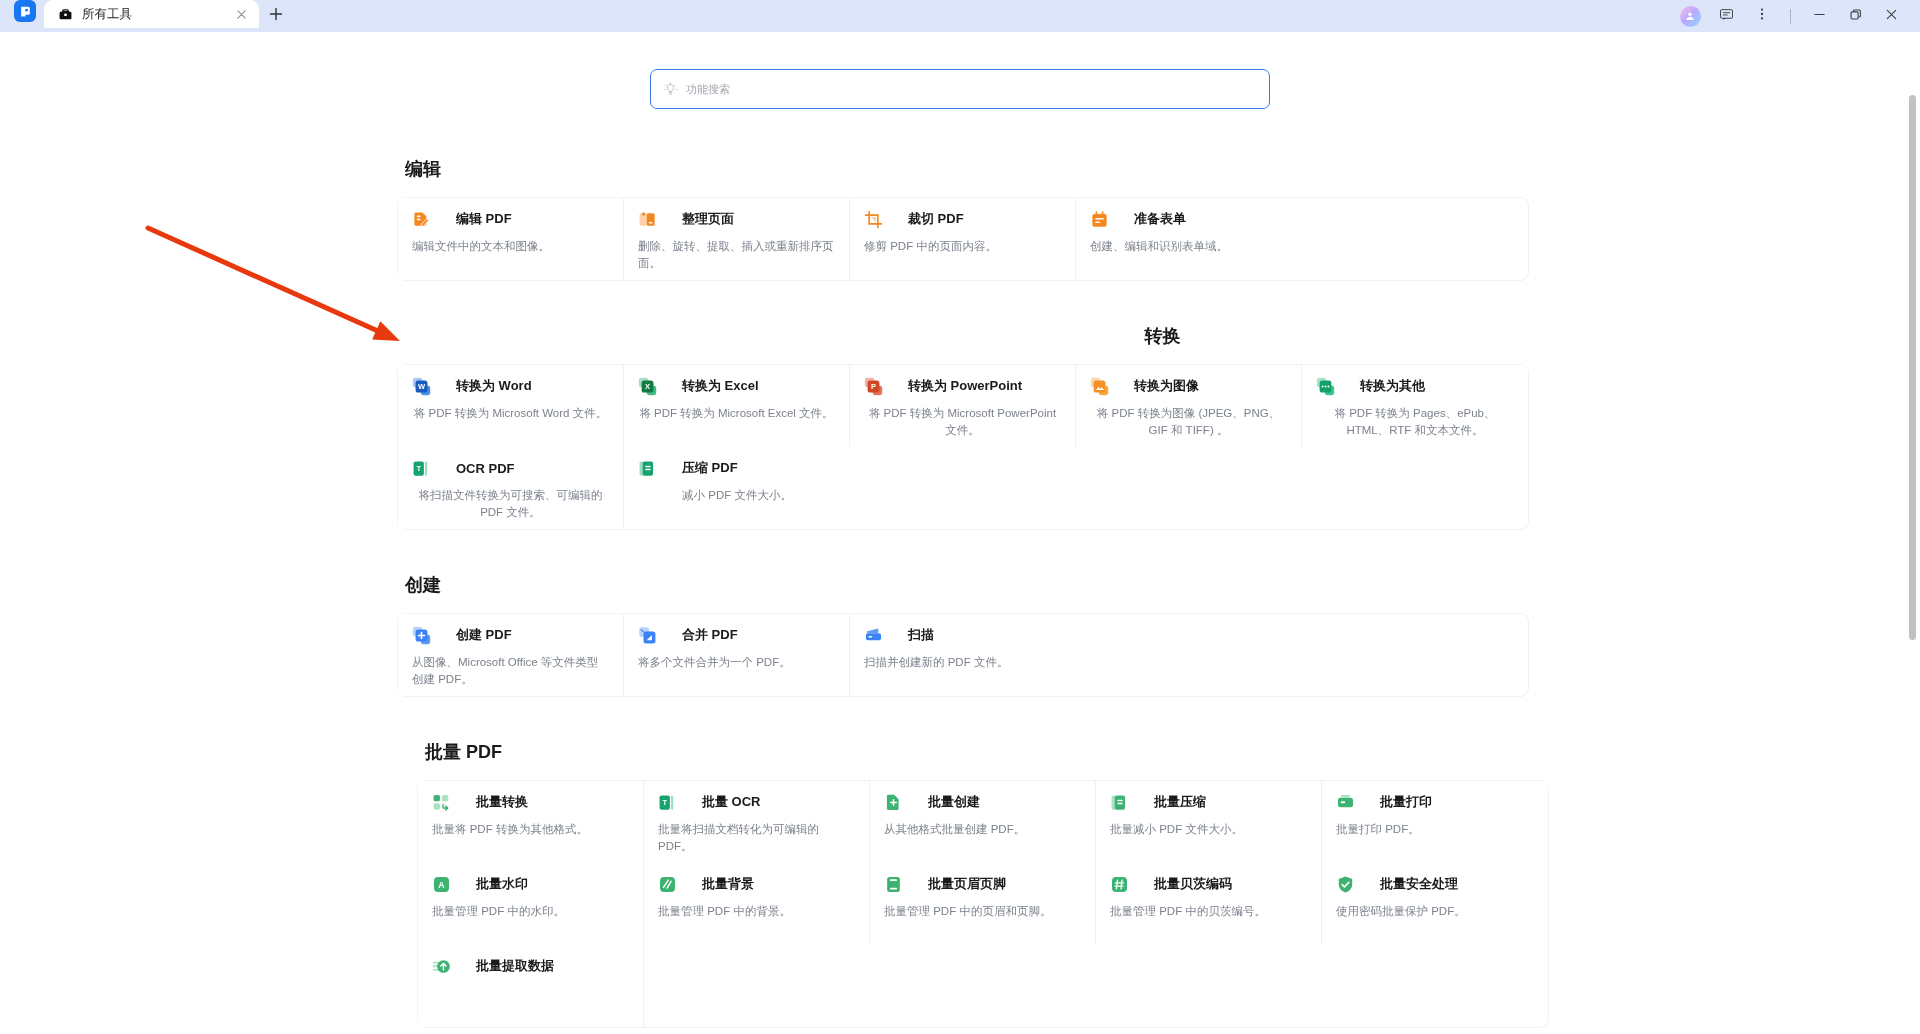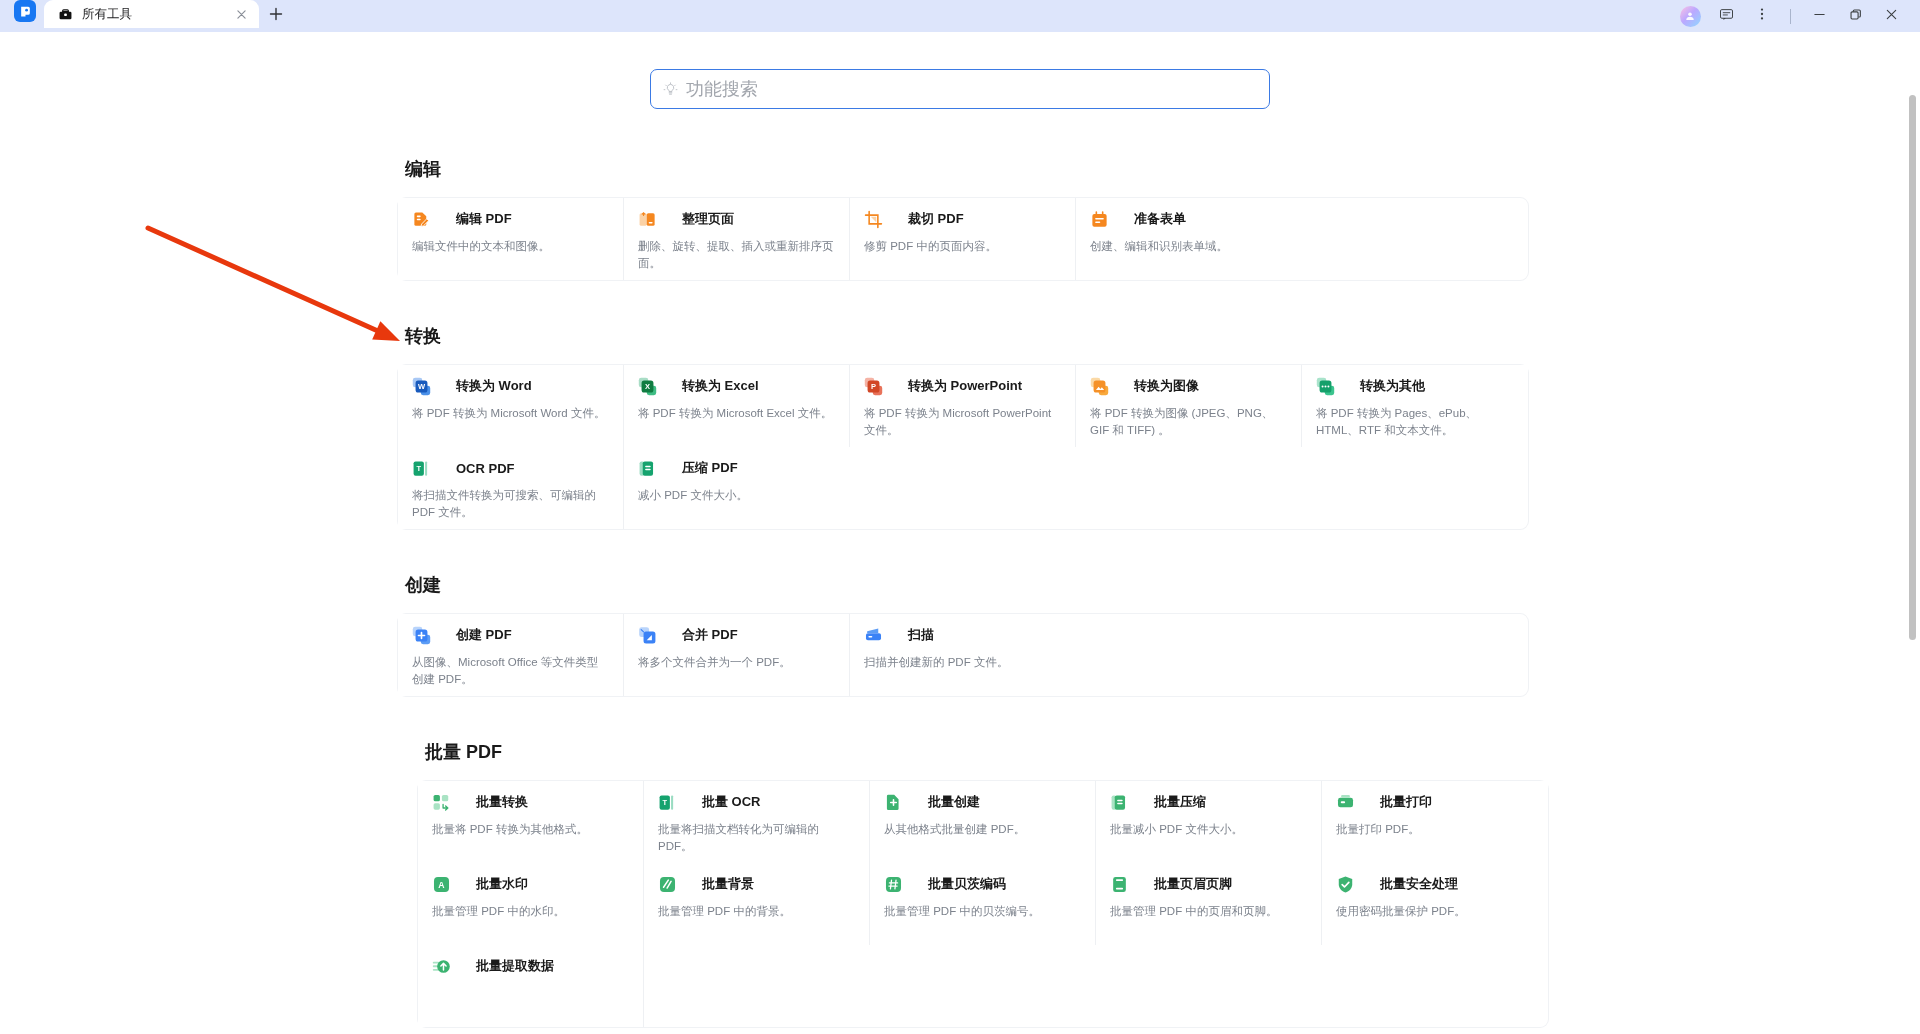--- a/index.html
+++ b/index.html
@@ -85,21 +85,21 @@
     width: 620px; height: 40px;
     border: 1px solid #3b7ae4;
     border-radius: 7px;
     background: #fff;
     display: flex; align-items: center;
     padding: 0 12px;
   }
   #search-box .bulb { width: 15px; height: 15px; margin-right: 8px; flex:none; }
   #search-input {
     border: none; outline: none; flex: 1;
-    font-family: inherit; font-size: 18px; color: #202124;
+    font-family: inherit; font-size: 11px; color: #202124;
     background: transparent;
   }
   #search-input::placeholder { color: #a2a6ad; }
 
   #sections { padding: 0 0 0 0; }
 
   .section { margin-top: 0; }
   .section-title {
     font-size: 18px; font-weight: bold; color: #1a1a1a;
     margin-left: 405px;
@@ -298,21 +298,21 @@
                   <path d="M8 2.5v4M16 2.5v4" stroke="#f5871f" stroke-width="2" stroke-linecap="round"></path>
                   <rect x="6.5" y="10" width="11" height="2" rx="1" fill="#fff"></rect>
                   <rect x="6.5" y="14.5" width="6.5" height="2" rx="1" fill="#fff"></rect>
                 </svg></span>
               <span class="card-title">准备表单</span>
             </div>
             <div class="card-desc">创建、编辑和识别表单域。</div>
           </div>
         </div>
       </div>
-      <div class="section" style="margin-top: 44px;">
+      <div class="section" style="margin-top: 44px; text-align: center;">
         <div class="section-title">转换</div>
         <div class="card-grid row-panel" style="margin-top: 17px;">
           <div class="card">
             <div class="card-head">
               <span class="card-icon"><svg width="19" height="19" viewBox="0 0 24 24">
                   <rect x="1" y="1" width="12" height="12" rx="3" fill="#a8c8f5"></rect>
                   <rect x="11" y="11" width="12" height="12" rx="3" fill="#4a90e8"></rect>
                   <rect x="4.5" y="4.5" width="15" height="15" rx="3.2" fill="#185abd"></rect>
                   <text x="12" y="15.6" font-family="Liberation Sans, sans-serif" font-size="9.5" font-weight="bold" fill="#fff" text-anchor="middle">W</text>
                 </svg></span>
@@ -510,37 +510,37 @@
                   <rect x="2.5" y="2.5" width="19" height="19" rx="5" fill="#3cb371"></rect>
                   <path d="M7 15.5L13 6.5M11.5 16.5L16.5 8" stroke="#fff" stroke-width="1.9" stroke-linecap="round"></path>
                 </svg></span>
               <span class="card-title">批量背景</span>
             </div>
             <div class="card-desc">批量管理 PDF 中的背景。</div>
           </div>
           <div class="card">
             <div class="card-head">
               <span class="card-icon"><svg width="19" height="19" viewBox="0 0 24 24">
-                  <rect x="2.5" y="2.5" width="19" height="19" rx="5" fill="#3cb371"></rect>
-                  <path d="M9.5 6.5l-1.4 11M15.2 6.5l-1.4 11M6.8 10h10.4M6.2 14h10.4" stroke="#fff" stroke-width="1.6" stroke-linecap="round"></path>
-                </svg></span>
-              <span class="card-title">批量贝茨编码</span>
-            </div>
-            <div class="card-desc">批量管理 PDF 中的贝茨编号。</div>
-          </div>
-          <div class="card">
-            <div class="card-head">
-              <span class="card-icon"><svg width="19" height="19" viewBox="0 0 24 24">
                   <rect x="4" y="2.5" width="16" height="19" rx="3" fill="#3cb371"></rect>
                   <rect x="7.5" y="5.5" width="9" height="2.1" rx="1" fill="#fff"></rect>
                   <rect x="7.5" y="16.2" width="9" height="2.1" rx="1" fill="#fff"></rect>
                 </svg></span>
               <span class="card-title">批量页眉页脚</span>
             </div>
             <div class="card-desc">批量管理 PDF 中的页眉和页脚。</div>
+          </div>
+          <div class="card">
+            <div class="card-head">
+              <span class="card-icon"><svg width="19" height="19" viewBox="0 0 24 24">
+                  <rect x="2.5" y="2.5" width="19" height="19" rx="5" fill="#3cb371"></rect>
+                  <path d="M9.5 6.5l-1.4 11M15.2 6.5l-1.4 11M6.8 10h10.4M6.2 14h10.4" stroke="#fff" stroke-width="1.6" stroke-linecap="round"></path>
+                </svg></span>
+              <span class="card-title">批量贝茨编码</span>
+            </div>
+            <div class="card-desc">批量管理 PDF 中的贝茨编号。</div>
           </div>
           <div class="card no-border">
             <div class="card-head">
               <span class="card-icon"><svg width="19" height="19" viewBox="0 0 24 24">
                   <path d="M12 2l8.5 3.2v6.5c0 5-3.6 9.2-8.5 10.3C7.1 20.9 3.5 16.7 3.5 11.7V5.2z" fill="#3cb371"></path>
                   <path d="M7.8 12.2l2.9 2.9 5.5-5.8" fill="none" stroke="#fff" stroke-width="2.1" stroke-linecap="round" stroke-linejoin="round"></path>
                 </svg></span>
               <span class="card-title">批量安全处理</span>
             </div>
             <div class="card-desc">使用密码批量保护 PDF。</div>

